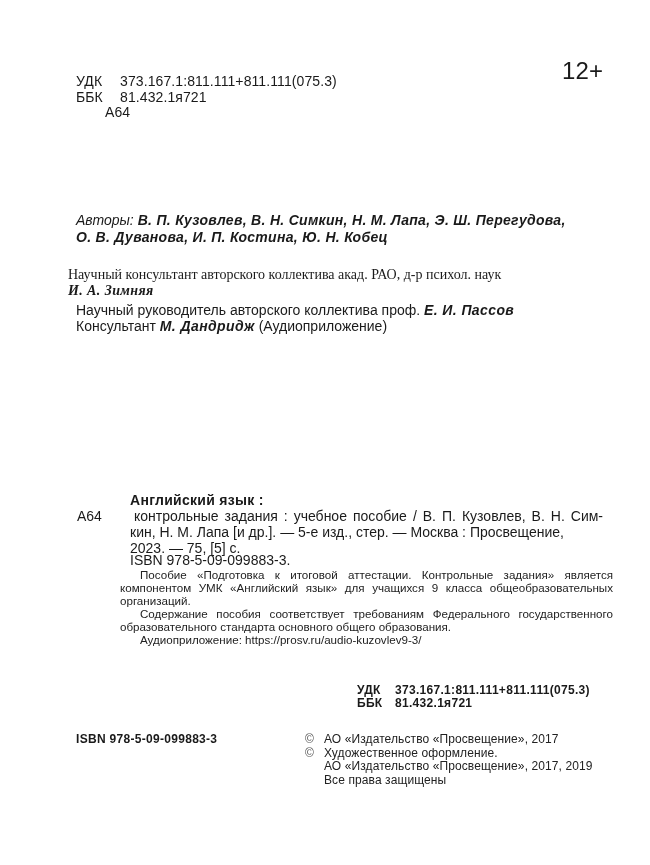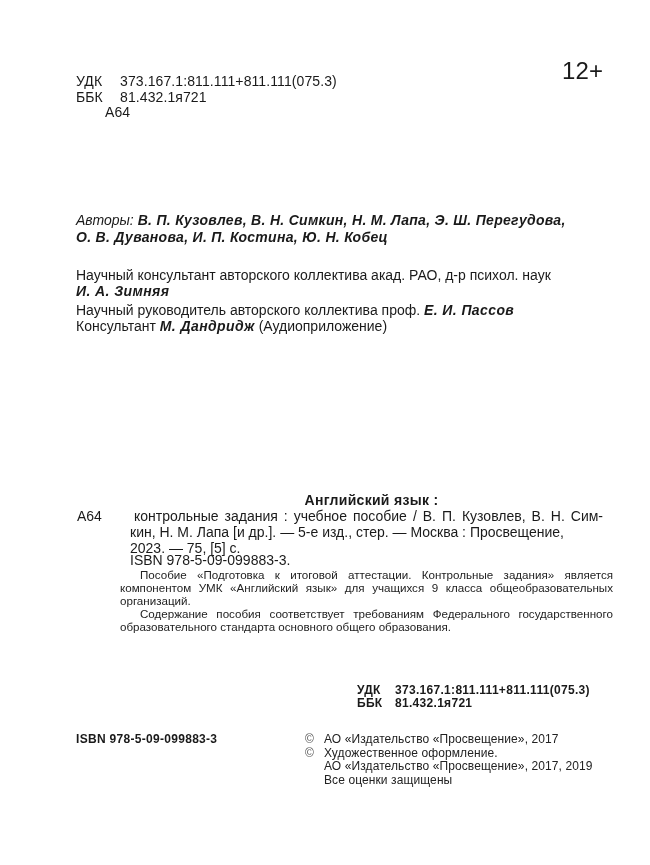--- a/index.html
+++ b/index.html
@@ -41,24 +41,25 @@
       width: 528px;
       font-size: 14px;
       line-height: 17px;
       text-align: justify;
       text-align-last: left;
       font-style: italic;
     }
     .authors b { font-weight: bold; letter-spacing: 0.3px; }
 
     .consultant {
-      left: 76px; top: 267px;
+      left: 68px; top: 267px;
       width: 528px;
       font-size: 14px;
       line-height: 16px;
+      font-family: Liberation Serif, serif;
     }
     .consultant .line1 {
       display: flex;
       justify-content: space-between;
       white-space: nowrap;
     }
     .bi { font-weight: bold; font-style: italic; letter-spacing: 0.4px; }
 
     .supervisor {
       left: 76px; top: 302px;
@@ -171,32 +172,33 @@
   </div>
   <div>
     <span>Консультант</span>
     <span class="bi">М. Дандридж</span>
     <span>(Аудиоприложение)</span>
   </div>
 </div>
 
 <div class="abs card-code">А64</div>
 <div class="abs card">
-  <div style="display:flex; justify-content:center; white-space:nowrap;margin-left:10px;">
+  <div style="display:flex; justify-content:flex-start; white-space:nowrap;">
     <b>Английский язык :</b>
   </div>
   <div style="margin-left:4px; text-align:justify; text-align-last:justify; white-space:nowrap;">контрольные задания : учебное пособие / В. П. Кузовлев, В. Н. Сим-</div>
   <div style="white-space:nowrap;">кин, Н. М. Лапа [и др.]. — 5-е изд., стер. — Москва : Просвещение,</div>
   <div>2023. — 75, [5] с.</div>
 </div>
 <div class="abs card-isbn">ISBN 978-5-09-099883-3.</div>
 
 <div class="abs annotation">
   <p>Пособие «Подготовка к итоговой аттестации. Контрольные задания» является компонентом УМК «Английский язык» для учащихся 9 класса общеобразовательных организаций.</p>
   <p>Содержание пособия соответствует требованиям Федерального государственного образовательного стандарта основного общего образования.</p>
+  <p>Аудиоприложение: https://prosv.ru/audio-kuzovlev9-3/</p>
 </div>
 
 <div class="abs bottom-class">
   <div>
     <span class="lbl">УДК</span><span>373.167.1:811.111+811.111(075.3)</span>
   </div>
   <div>
     <span class="lbl">ББК</span><span>81.432.1я721</span>
   </div>
 </div>
@@ -211,15 +213,15 @@
   <div class="row">
     <span class="sym">©</span>
     <span class="txt">Художественное оформление.</span>
   </div>
   <div class="row">
     <span class="sym"></span>
     <span class="txt">АО «Издательство «Просвещение», 2017, 2019</span>
   </div>
   <div class="row">
     <span class="sym"></span>
-    <span class="txt">Все оценки защищены</span>
+    <span class="txt">Все права защищены</span>
   </div>
 </div>
 
 </body></html>

